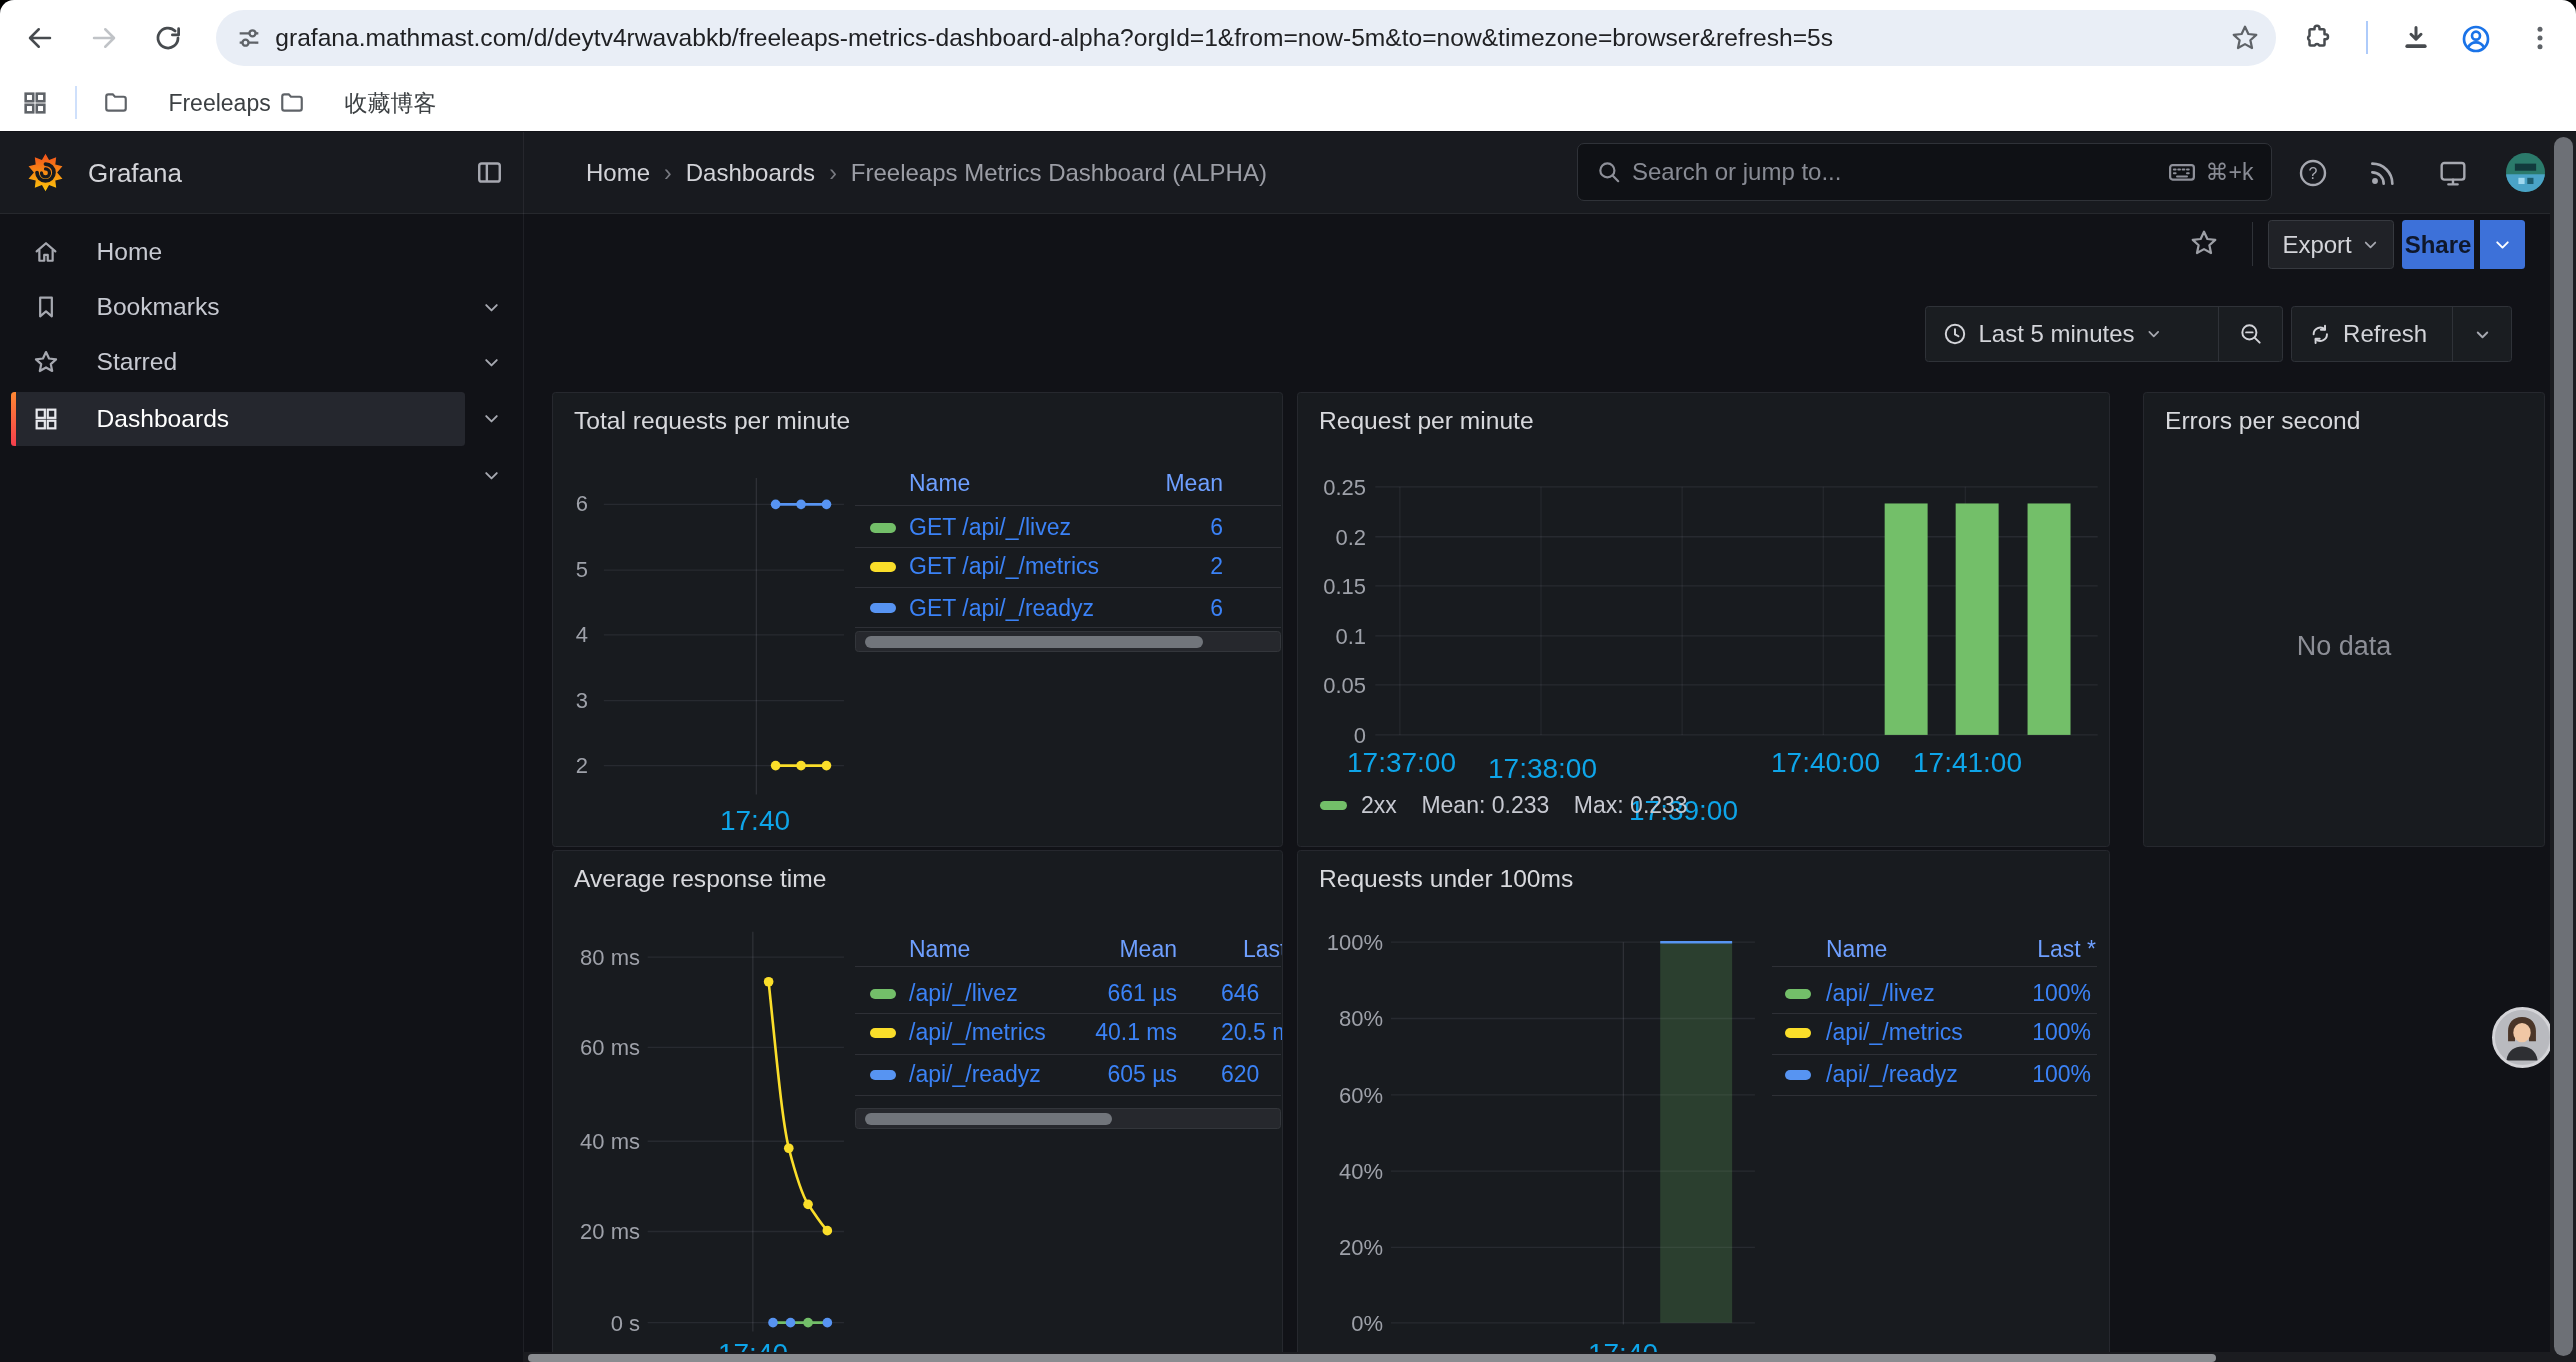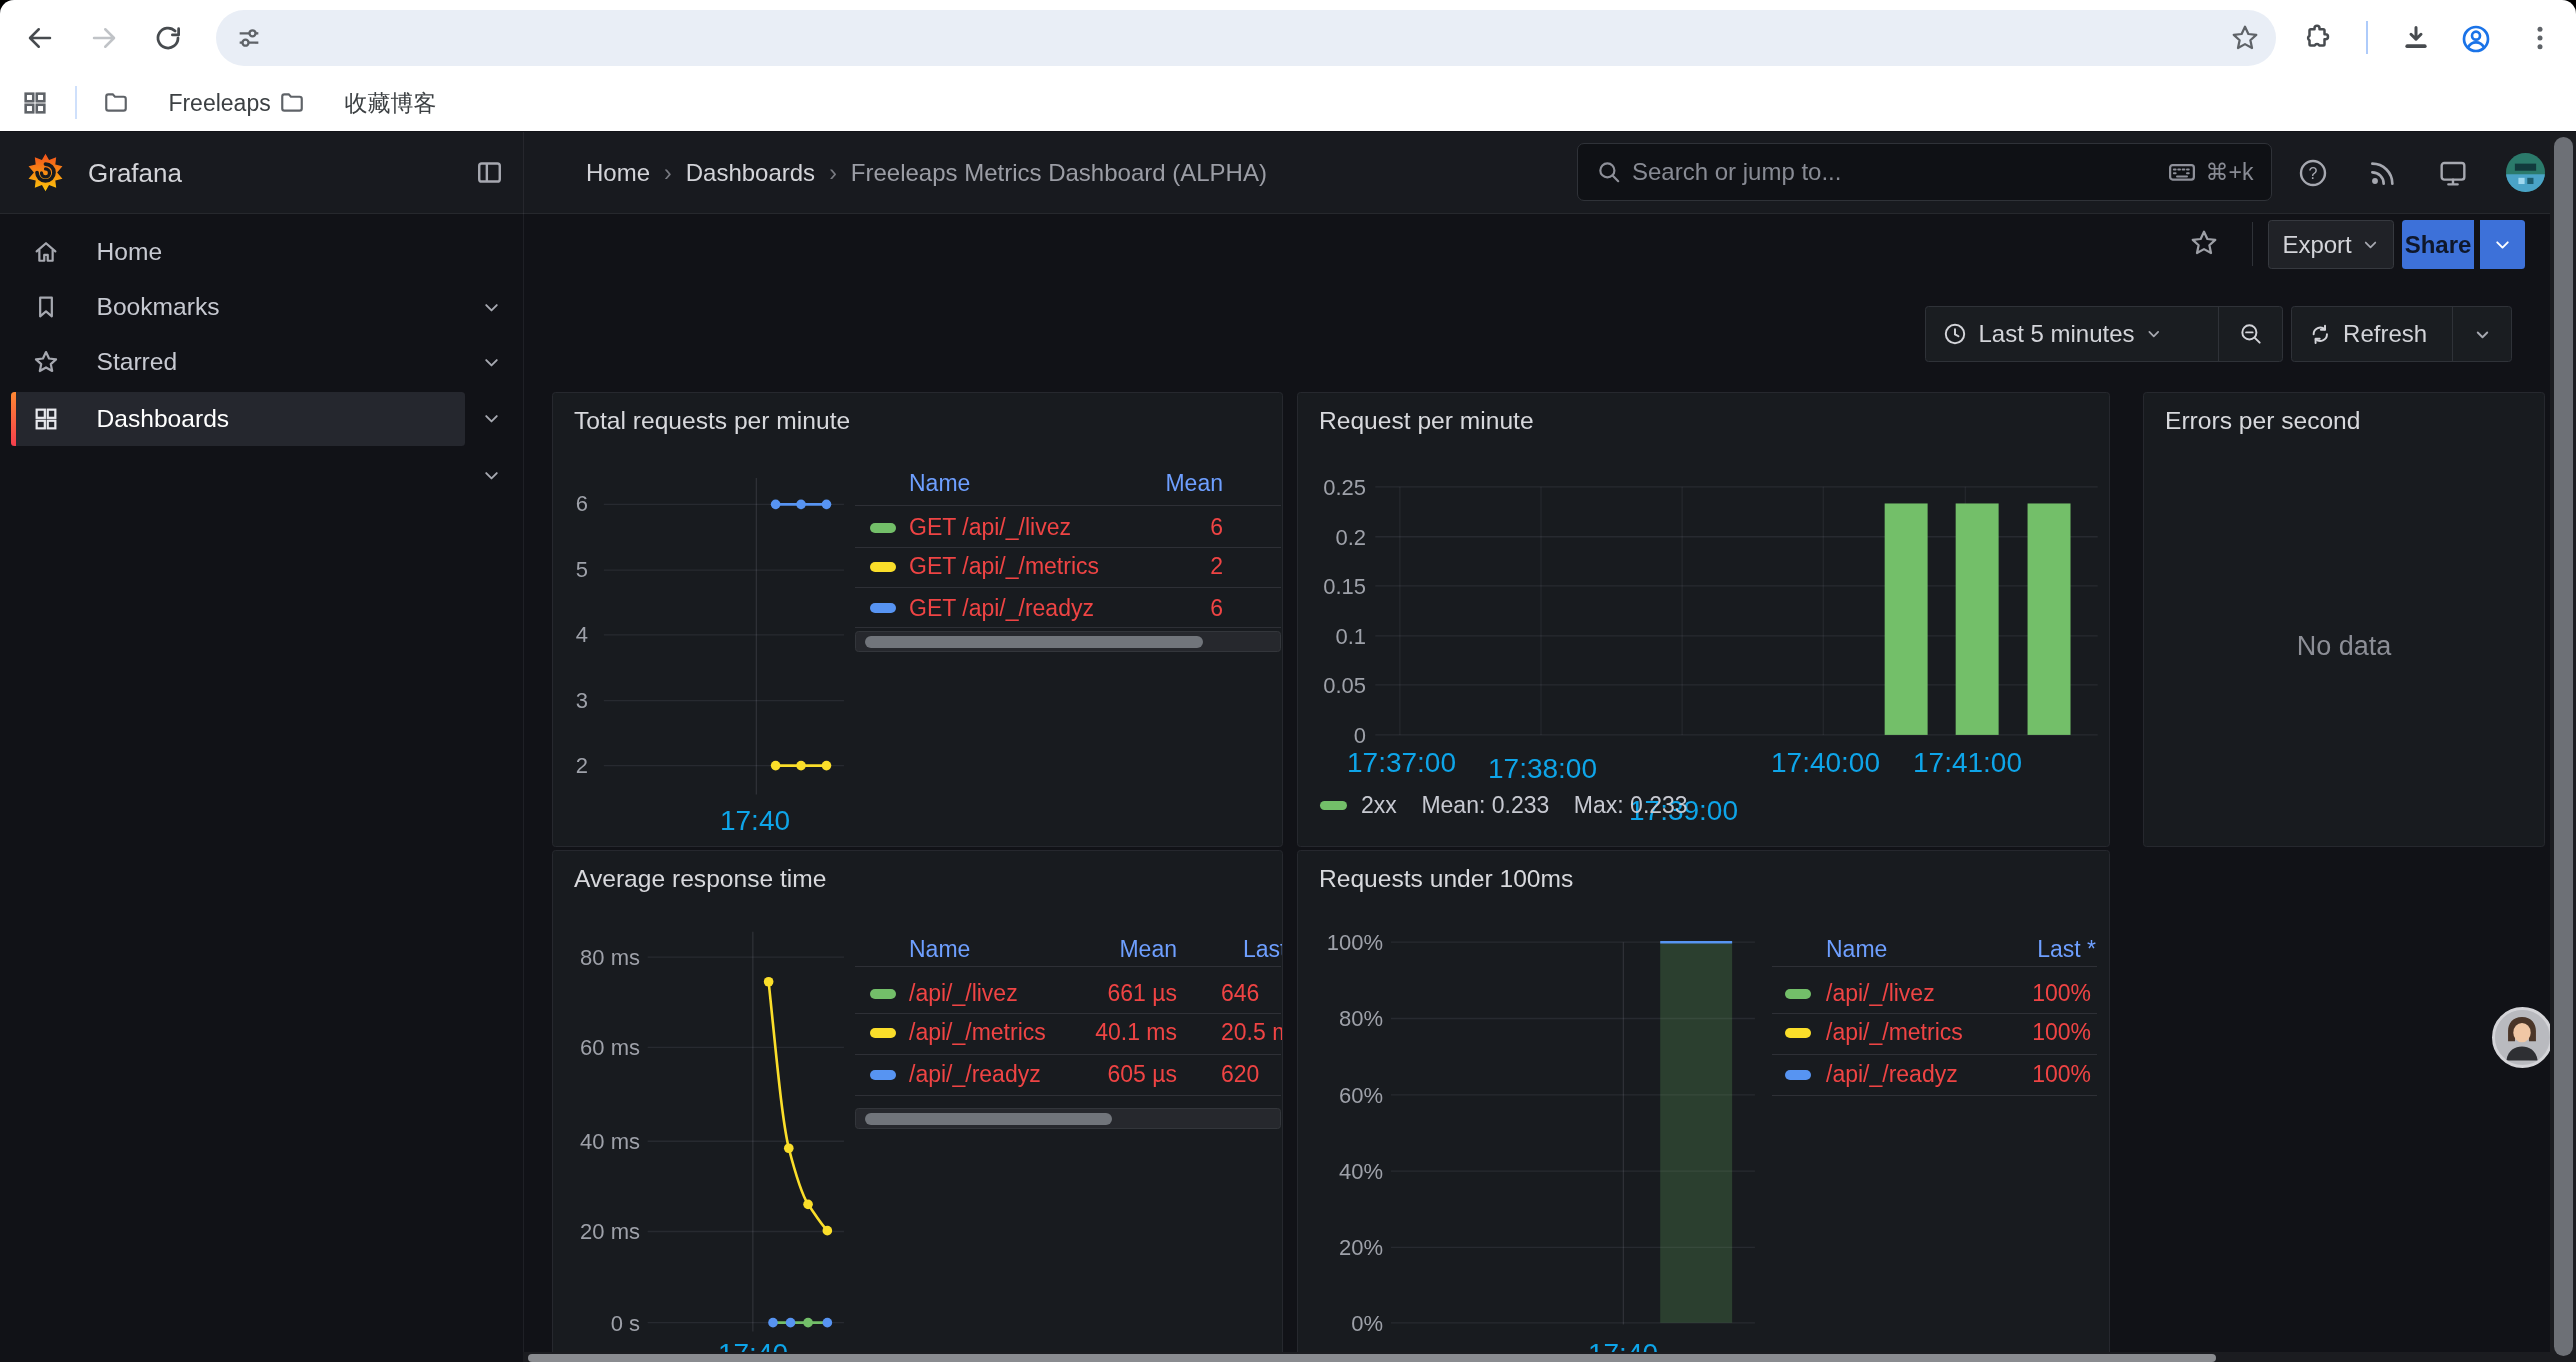--- a/index.html
+++ b/index.html
@@ -44,21 +44,21 @@
   .snav-label{margin-left:37px;font-size:24.6px;color:#c7c9d1;}
   .snav-item.active .snav-label{color:#ffffff;}
   .schev{position:absolute;left:480px;width:23px;height:23px;}
   .sborder{position:absolute;left:523px;top:0;width:0.9px;height:1231px;background:rgba(204,204,220,0.08);}
   
   .panel{position:absolute;background:#181b1f;border:0.9px solid #26282e;border-radius:3.5px;box-sizing:border-box;overflow:hidden;}
   .ptitle{position:absolute;left:21px;top:14px;font-size:24.6px;font-weight:500;color:#d8d9dd;}
   .ytick{position:absolute;text-align:right;font-size:22px;line-height:28px;color:#9ea1a9;white-space:nowrap;}
   .xtick{position:absolute;text-align:center;font-size:28px;color:#0ea5e9;white-space:nowrap;}
   .th{position:absolute;font-size:23px;font-weight:500;color:#6e9fff;white-space:nowrap;}
-  .td{position:absolute;font-size:23px;color:#ef4444;white-space:nowrap;}
+  .td{position:absolute;font-size:23px;color:#3b82f6;white-space:nowrap;}
   .tr-right{text-align:right;}
   .sw{position:absolute;width:26px;height:9.6px;border-radius:5.3px;}
   .c-green{background:#73bf69;} .c-yellow{background:#fade2a;} .c-blue{background:#5794f2;}
   .sep{position:absolute;height:0.9px;background:rgba(204,204,220,0.12);}
   .sbtrack{position:absolute;height:21px;background:#26282d;border:0.9px solid #33363b;border-radius:3.5px;box-sizing:border-box;}
   .sbthumb{position:absolute;top:3.5px;height:12.3px;background:#71757b;border-radius:6.1px;}
   .nodata{position:absolute;left:0;width:100%;text-align:center;font-size:27px;color:#8c8e96;}
   .legend-row{position:absolute;display:flex;align-items:center;font-size:23px;color:#c7c9d1;gap:0;}
   
   .vscroll{position:absolute;left:2550px;top:0;width:26px;height:1231px;background:#1b1c20;}
@@ -93,20 +93,21 @@
       <span style="margin-left:19px;">
         <svg width="28" height="28" viewBox="0 0 24 24">
             <g stroke="#5f6368" stroke-width="2" fill="#e9eef6">
               <line x1="4" y1="8" x2="20" y2="8"></line>
               <circle cx="15" cy="8" r="2.6"></circle>
               <line x1="4" y1="16" x2="20" y2="16"></line>
               <circle cx="9" cy="16" r="2.6"></circle>
             </g>
           </svg>
       </span>
+      <span class="urltext">grafana.mathmast.com/d/deytv4rwavabkb/freeleaps-metrics-dashboard-alpha?orgId=1&amp;from=now-5m&amp;to=now&amp;timezone=browser&amp;refresh=5s</span>
       <span style="position:absolute;right:16px;top:13px;">
         <svg width="30" height="30" viewBox="0 0 24 24">
             <path d="M12 3l2.7 5.8 6.3.7-4.7 4.3 1.3 6.2L12 16.9 6.4 20l1.3-6.2L3 9.5l6.3-.7z" fill="none" stroke="#5f6368" stroke-width="1.8" stroke-linejoin="round"></path>
           </svg>
       </span>
     </div>
     <div class="navbtn" style="left:2302px;">
       <svg width="30" height="30" viewBox="0 0 24 24">
           <path d="M10 4.2a2 2 0 0 1 4 0V5h3a1 1 0 0 1 1 1v3h.8a2 2 0 0 1 0 4H18v4a1 1 0 0 1-1 1h-3.2a2 2 0 0 0-3.6 0H7a1 1 0 0 1-1-1v-3.2a2 2 0 0 1 0-3.6V6a1 1 0 0 1 1-1h3z" stroke="#474b4f" stroke-width="2" fill="none" stroke-linejoin="round"></path>
         </svg>

